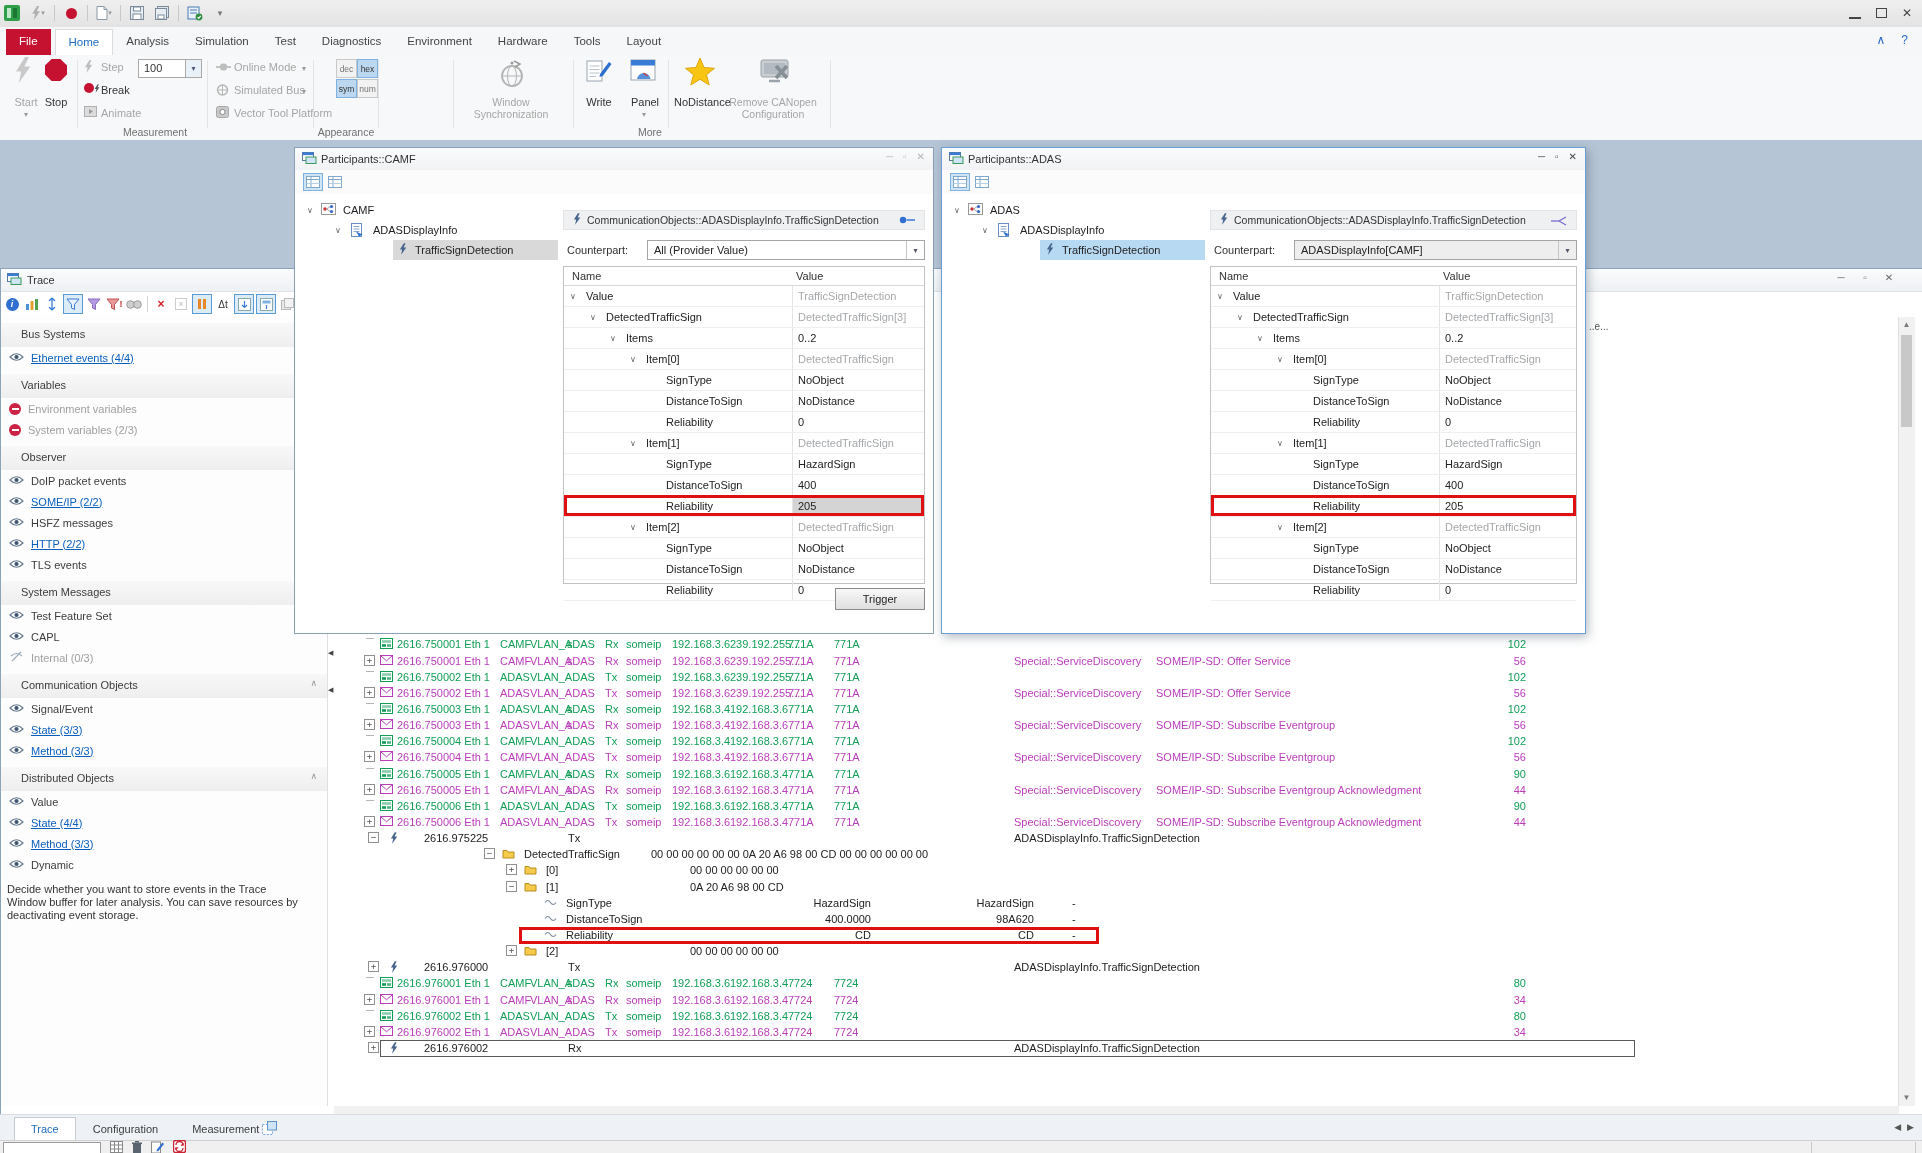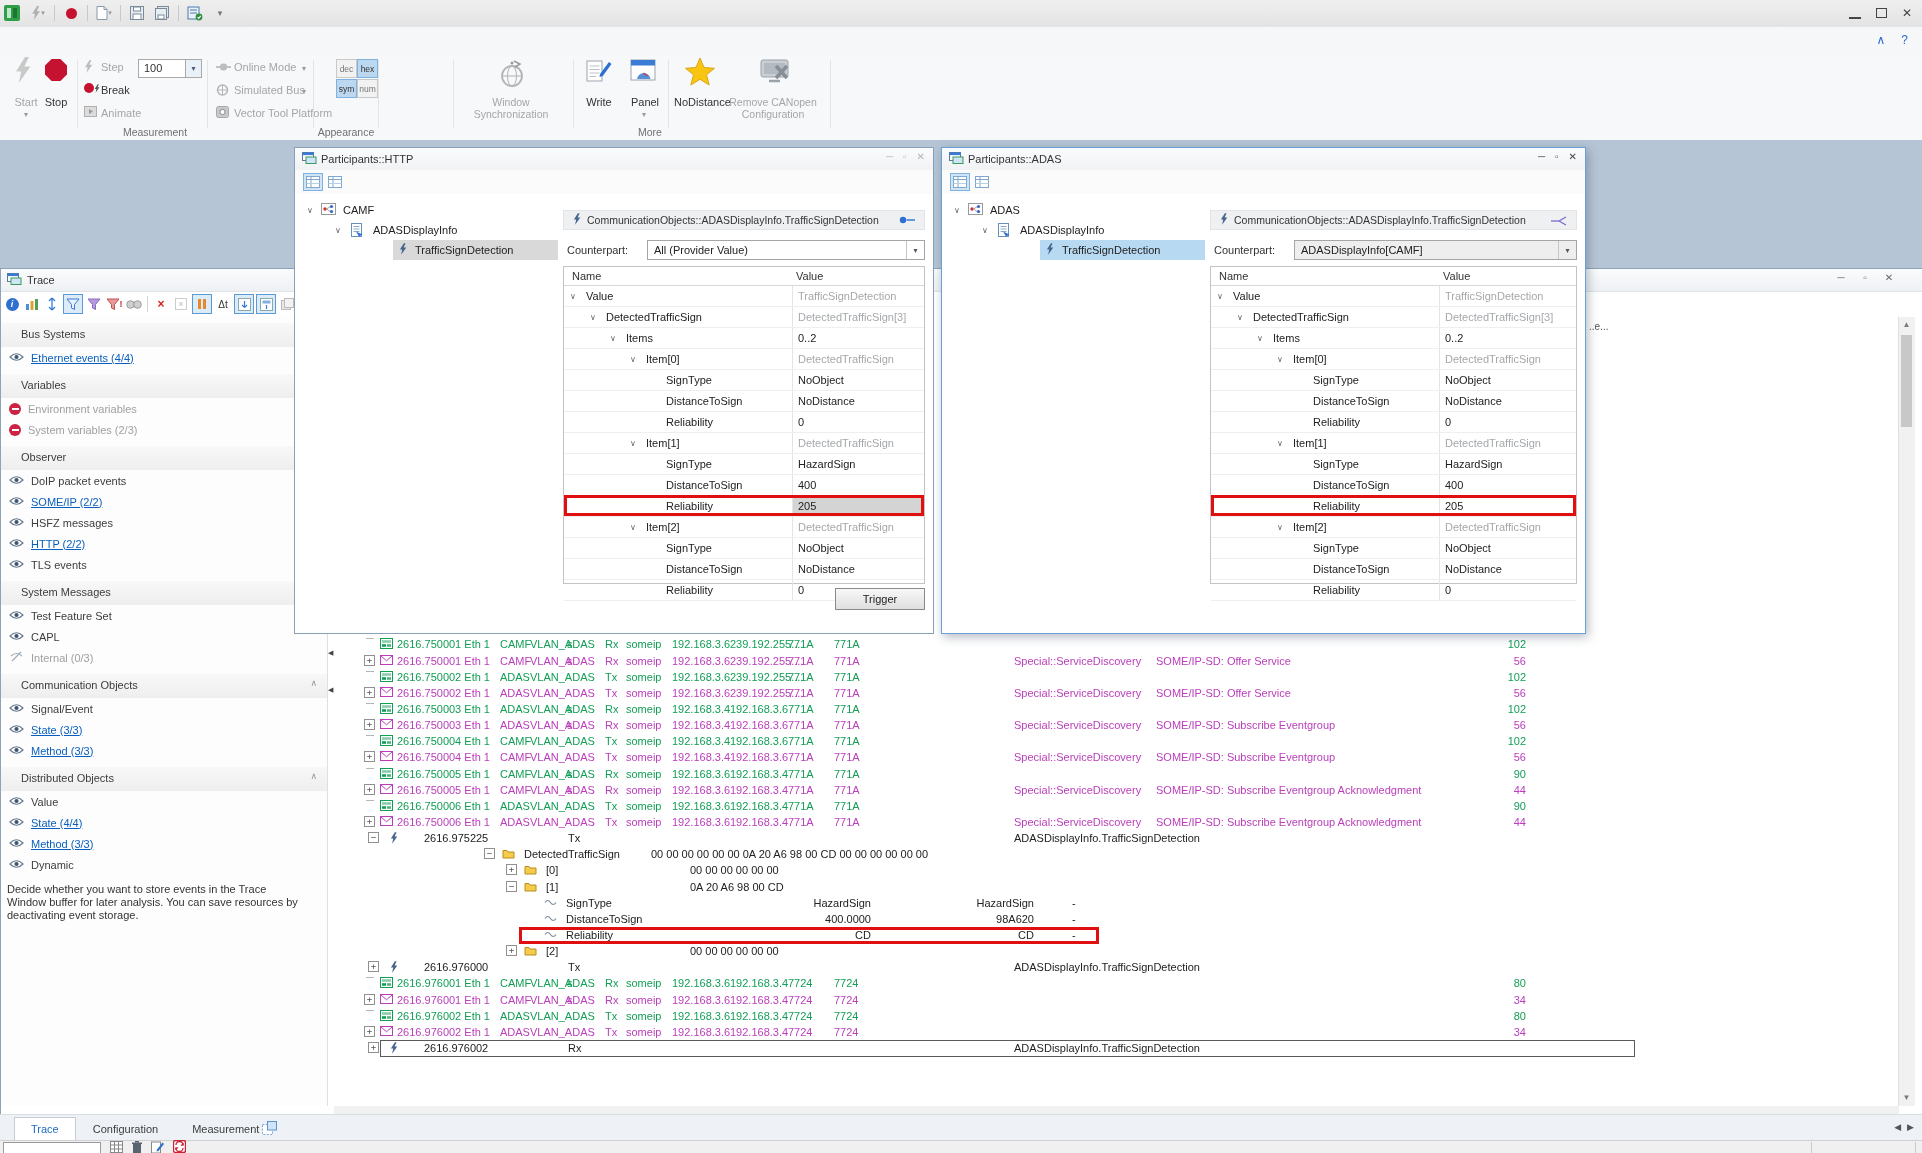--- a/index.html
+++ b/index.html
@@ -176,20 +176,32 @@
           <span class="wmin"></span>
         </div>
       <div class="wbtn">
           <span class="wmax"></span>
         </div>
       <div class="wbtn">✕</div>
     </div>
   </div>
 
   <div id="menubar">
+    <div id="menu-tabs">
+        <div class="mtab mtab-file">File</div>
+        <div class="mtab mtab-active">Home</div>
+        <div class="mtab">Analysis</div>
+        <div class="mtab">Simulation</div>
+        <div class="mtab">Test</div>
+        <div class="mtab">Diagnostics</div>
+        <div class="mtab">Environment</div>
+        <div class="mtab">Hardware</div>
+        <div class="mtab">Tools</div>
+        <div class="mtab">Layout</div>
+      </div>
     <div class="menu-right">
       <span>∧</span>
       <span>?</span>
     </div>
   </div>
 
   <div id="ribbon">
     <span class="abs" id="start-icon" style="left:14px;top:2px;"><svg width="18" height="26" viewBox="0 0 9 13">
           <path d="M5.5 0 L1 7.2 H3.6 L2.4 13 L8.2 4.8 H5.2 L7.4 0 Z" fill="#c9c9c9"></path>
         </svg></span>
@@ -982,21 +994,21 @@
       <div id="hsb"></div>
     </div>
 
     <div class="pwin" id="pwin0" style="left:294px;width:638px;height:485px;">
         <div class="pw-title">
           <div style="position: absolute; left: 7px; top: 4px;"><svg width="15" height="12">
               <rect x="0.5" y="0.5" width="11" height="8" fill="#fff" stroke="#5a7a9a"></rect>
               <rect x="0.5" y="0.5" width="11" height="2.6" fill="#3a7bd5"></rect>
               <rect x="4" y="5" width="10" height="6.5" fill="#cfe4f7" stroke="#3a9a5a"></rect>
             </svg></div>
-          <span class="t">Participants::HTTP</span>
+          <span class="t">Participants::CAMF</span>
           <div class="pw-ctrl">
             <span style="color: rgb(181, 181, 181);">─</span>
             <span style="color: rgb(181, 181, 181);">▫</span>
             <span style="color: rgb(181, 181, 181);">✕</span>
           </div>
         </div>
         <div class="pw-tools">
           <div class="pw-tool-ic pw-tool-on" style="left: 8px;">
             <svg width="14" height="12">
               <rect x="0.5" y="0.5" width="13" height="11" fill="#fff" stroke="#7fa8cc"></rect>

